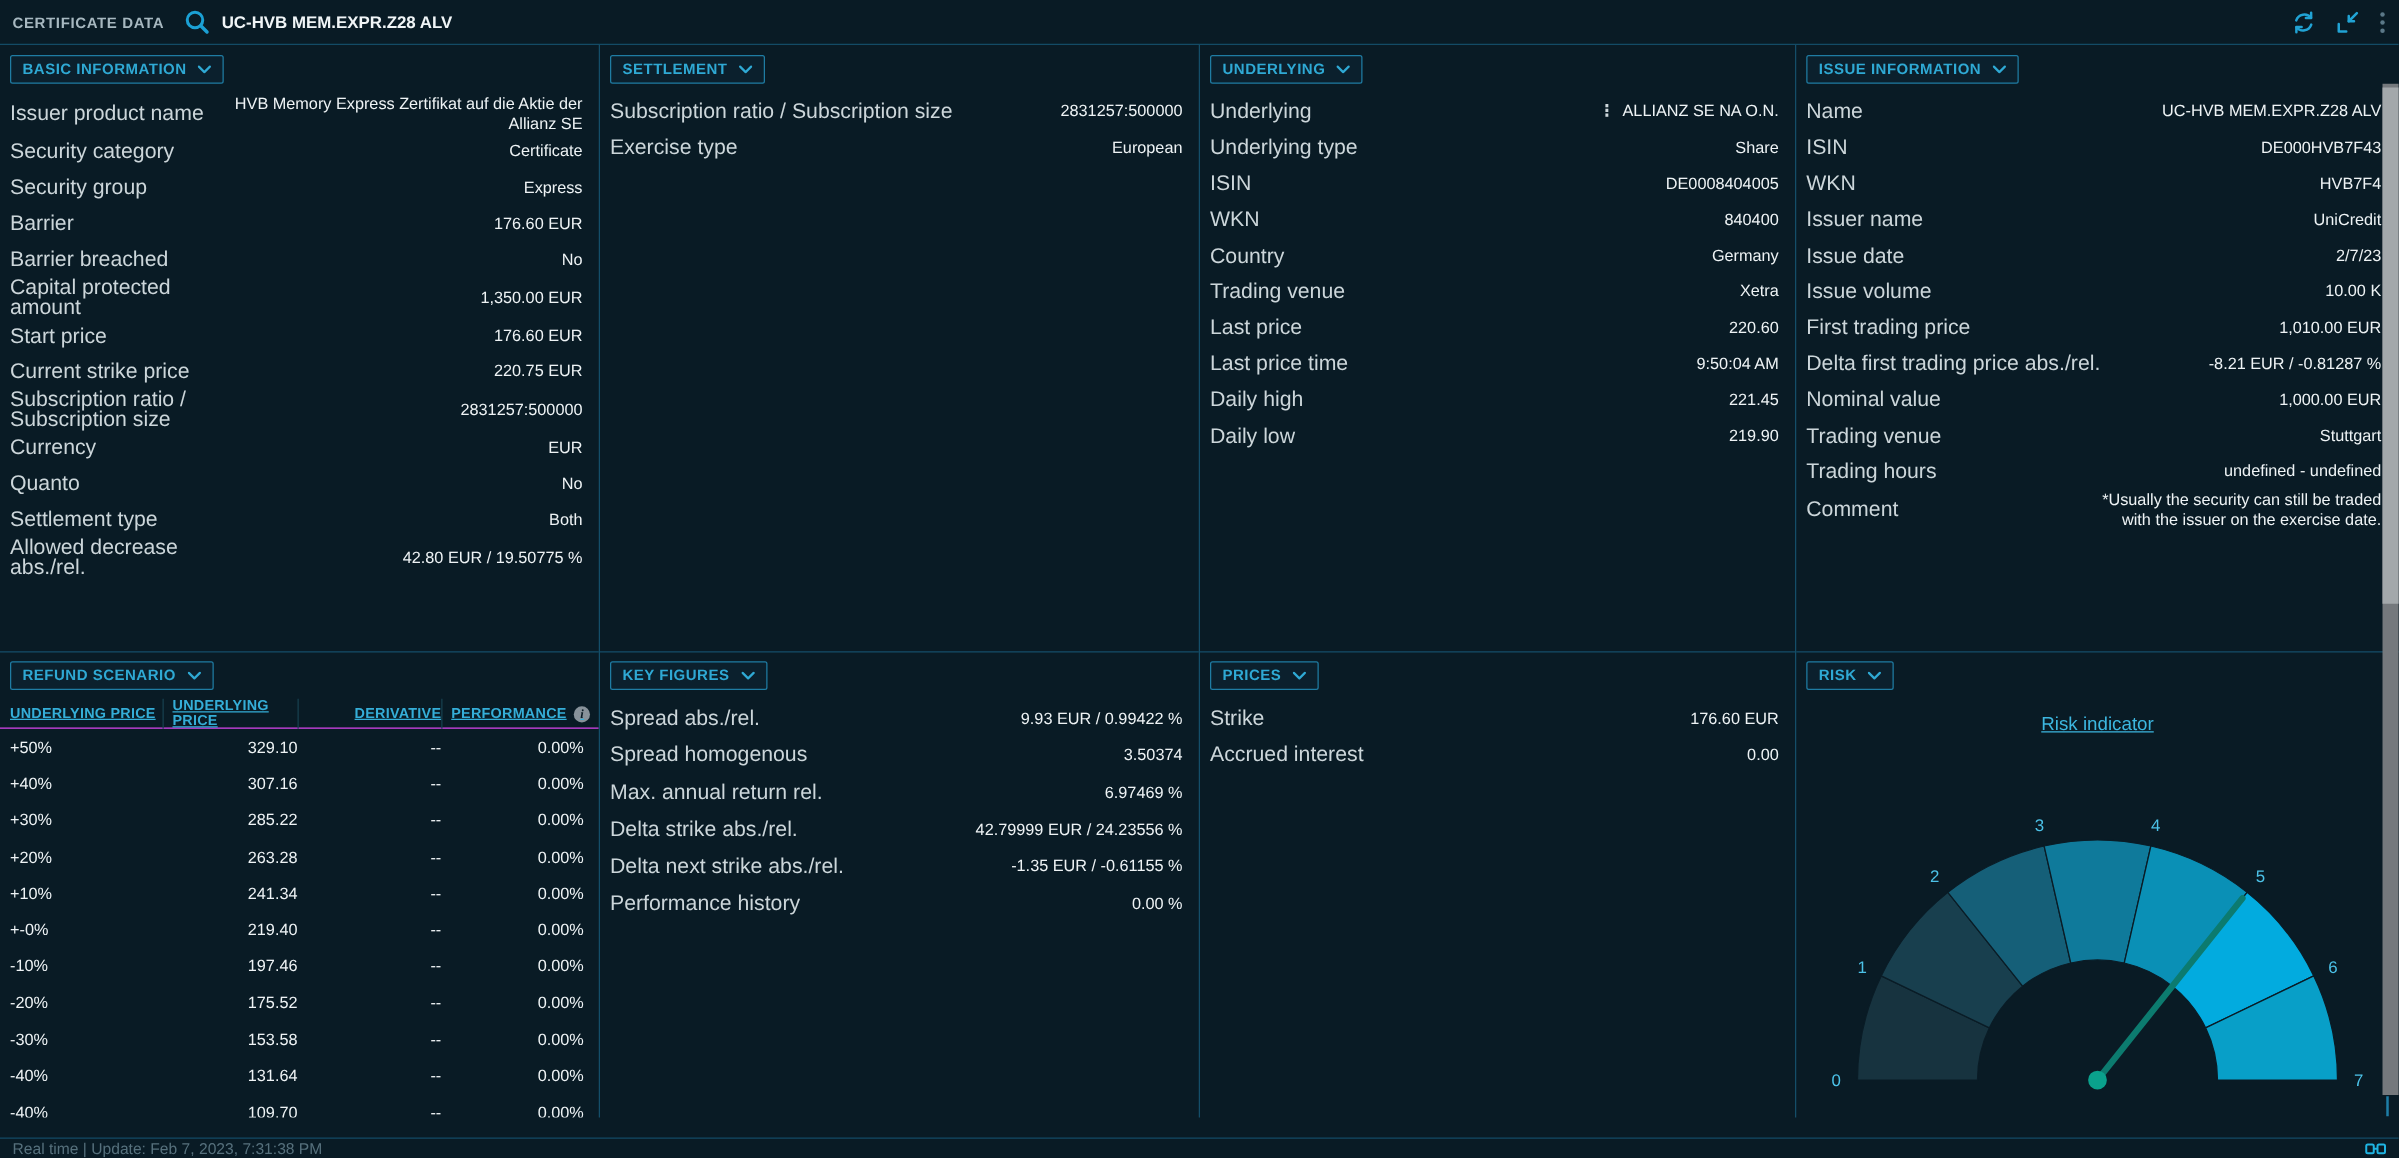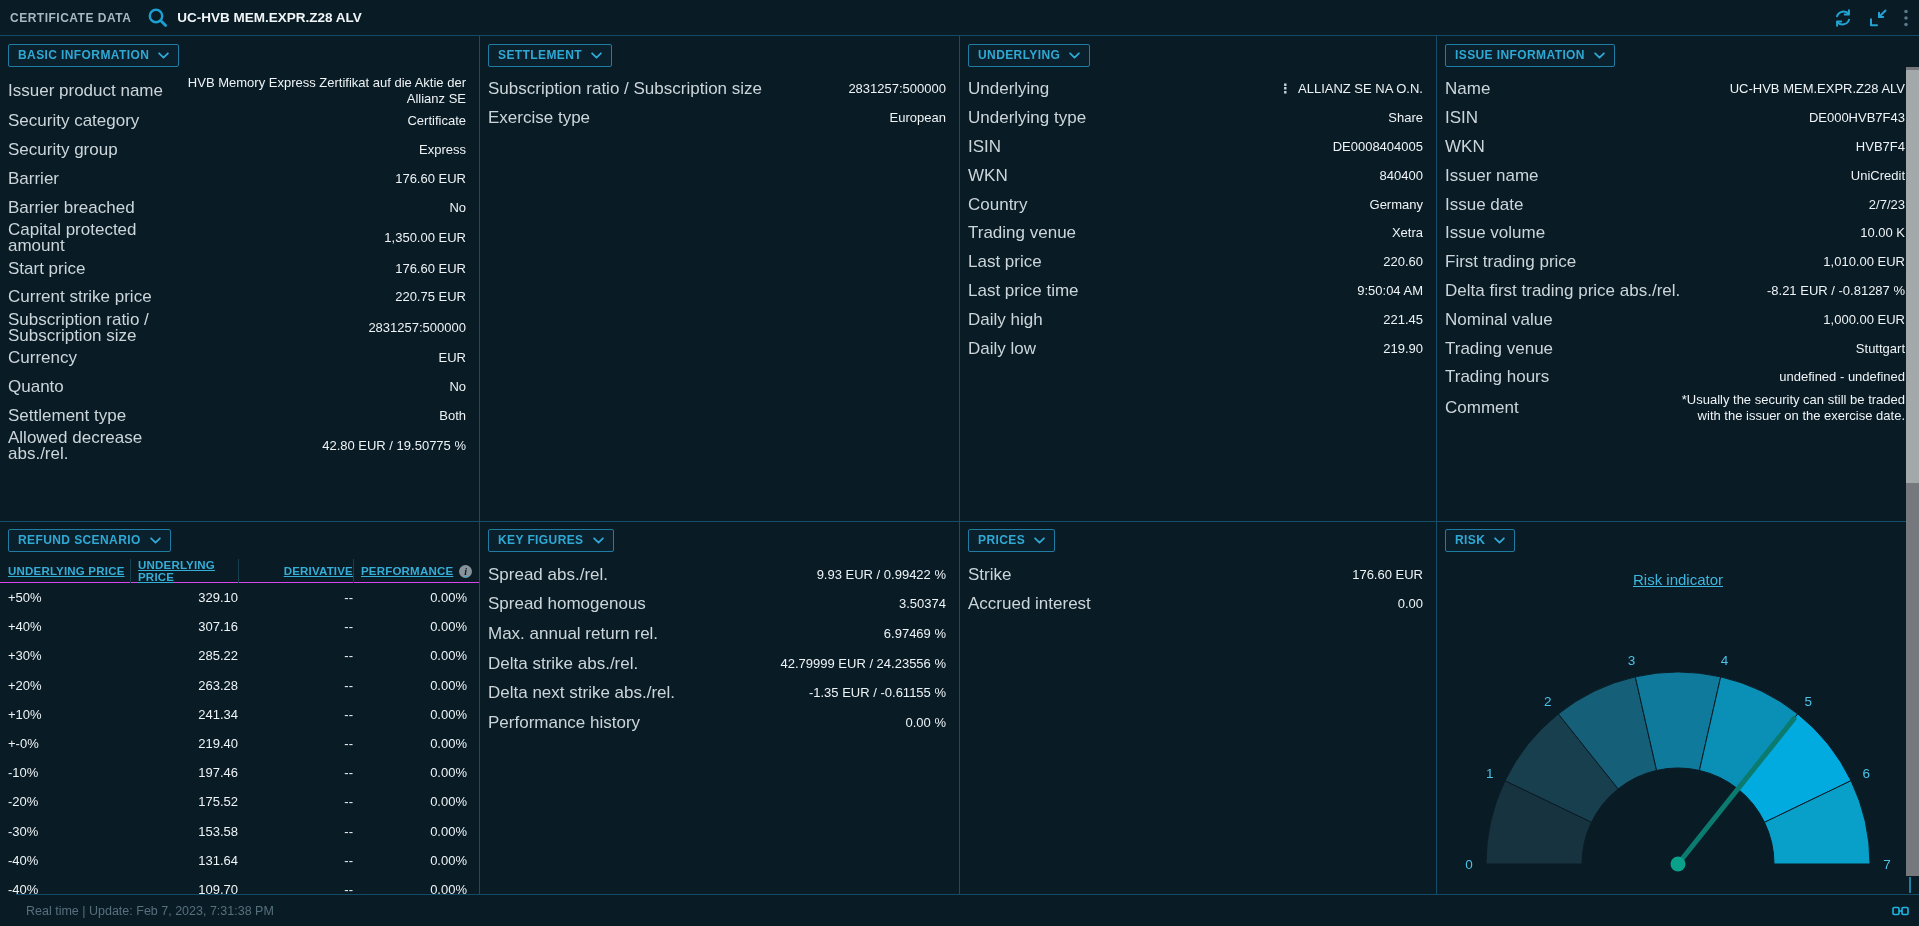--- a/index.html
+++ b/index.html
@@ -59,21 +59,21 @@
   .info-i{display:inline-block;width:13px;height:13px;border-radius:50%;background:#87929a;color:#0b1c26;
           font-family:"Liberation Serif",serif;font-style:italic;font-weight:700;font-size:10px;line-height:13px;
           text-align:center;margin-left:6px;cursor:pointer;}
 
   
   .risk-title{margin-top:14px;text-align:center;font-size:15px;color:#3db7e0;text-decoration:underline;}
   .gauge-wrap{width:470px;margin:4px auto 0;}
   .gauge-lbl{fill:#4cc2e8;font-size:13.5px;font-family:"Liberation Sans","DejaVu Sans",sans-serif;}
 
   
-  .statusbar{position:absolute;left:16px;right:0;bottom:0;height:32px;border-top:1px solid #134b66;
+  .statusbar{position:absolute;left:0;right:0;bottom:0;height:16px;border-top:1px solid #134b66;
              display:flex;align-items:center;justify-content:space-between;padding:0 10px;box-sizing:border-box;
              color:#56707c;font-size:12.5px;}
 
   
   .scroll-track{position:absolute;right:0;top:67px;width:13px;height:809px;background:#75797d;}
   .scroll-thumb{position:absolute;right:0;top:70px;width:13px;height:413px;background:#a3a8ab;}
   .scroll-notch{position:absolute;right:8px;top:877px;width:2px;height:16px;background:#1e7ea6;}
 </style>
 </head>
 <body>

